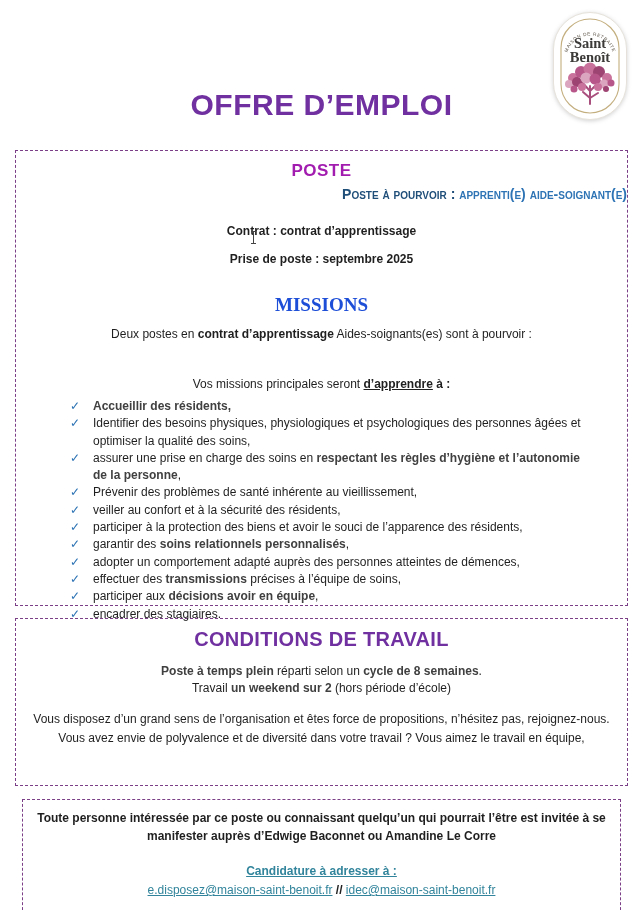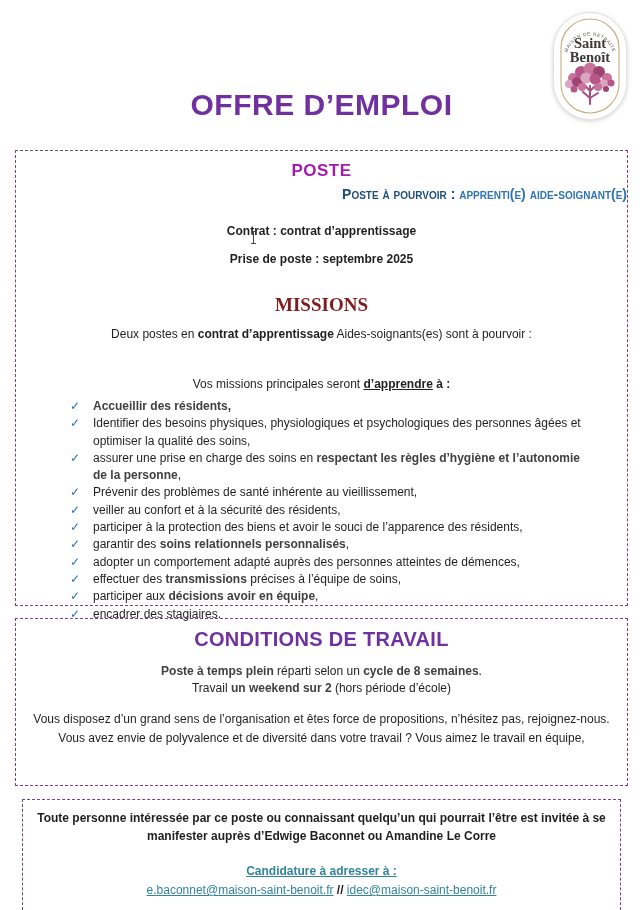--- a/index.html
+++ b/index.html
@@ -45,21 +45,21 @@
     font-variant:small-caps;font-weight:bold;font-size:14px;line-height:17px;
   }
   .position-label{color:#1F4E79;}
   .position-value{color:#2E74B5;}
   .bold-line{font-weight:bold;font-size:12px;line-height:15px;text-align:center;}
   .contract-line{margin-top:21px;}
   .start-line{margin-top:13px;}
   .h-missions{
     margin-top:27px;text-align:center;
     font-family:"Liberation Serif","DejaVu Serif",serif;
-    font-size:19px;font-weight:bold;color:#7f1d1d;line-height:22px;
+    font-size:19px;font-weight:bold;color:#1d4ed8;line-height:22px;
   }
   .intro-line{margin-top:11px;text-align:center;font-size:12px;line-height:15px;}
   .lead-line{margin-top:35px;text-align:center;font-size:12px;line-height:15px;}
   .b{font-weight:bold;}
   .bu{font-weight:bold;text-decoration:underline;}
   .hl{color:#404040;font-weight:bold;}
   
   ul.missions{
     list-style:none;margin:6px 0 0 0;padding:0 30px 0 54px;
   }
@@ -188,17 +188,17 @@
 </div>
 
 <div class="box box-contact">
   <div class="contact-intro">Toute personne intéressée par ce poste ou connaissant quelqu’un qui pourrait l’être est invitée à se manifester auprès d’Edwige Baconnet ou Amandine Le Corre</div>
 
   <div class="apply-line">
     <span class="apply-label">Candidature à adresser à :</span>
   </div>
 
   <div class="emails-line">
-    <span class="email-link">e.baconnet@maison-saint-benoit.fr</span><span class="email-sep"> // </span><span class="email-link">idec@maison-saint-benoit.fr</span>
+    <span class="email-link">e.disposez@maison-saint-benoit.fr</span><span class="email-sep"> // </span><span class="email-link">idec@maison-saint-benoit.fr</span>
   </div>
 </div>
 
 <div class="ibeam"></div>
 
 </body></html>

